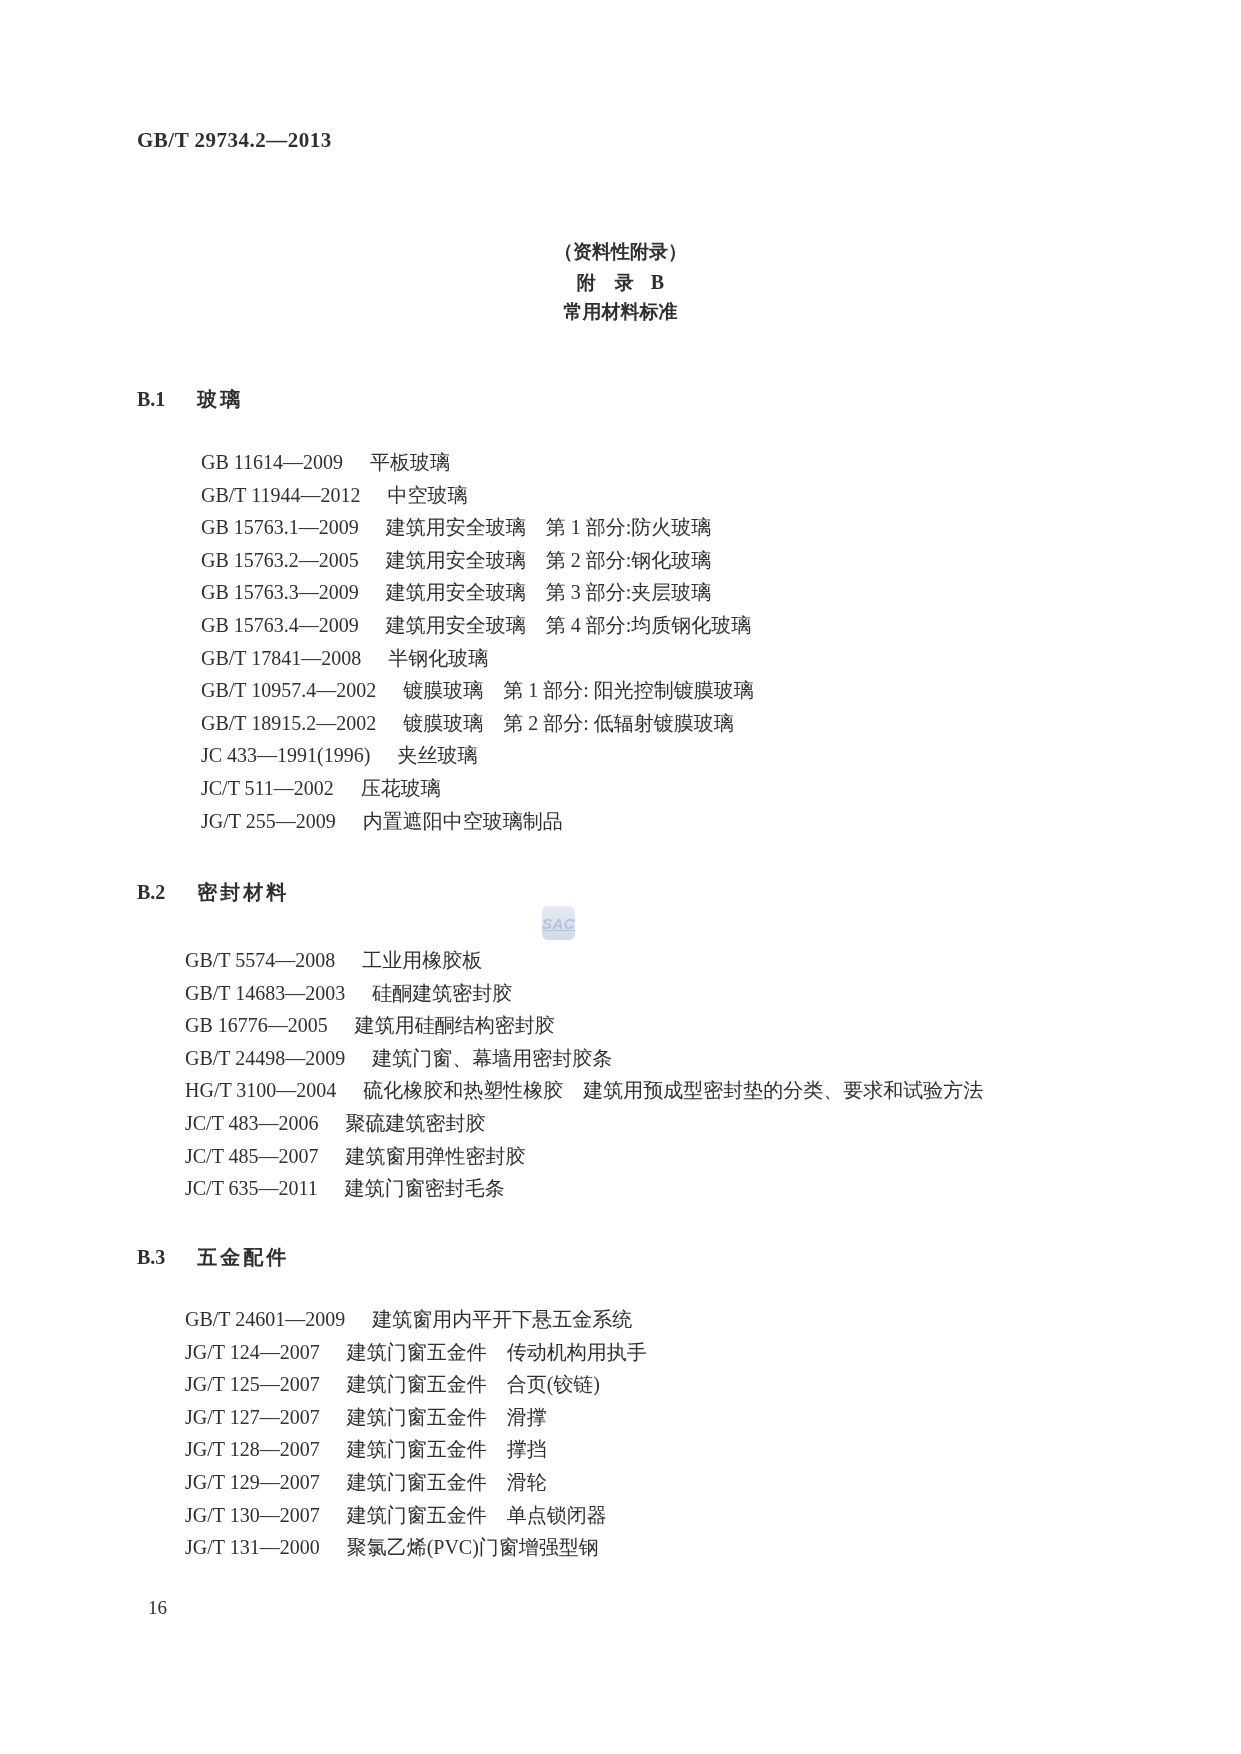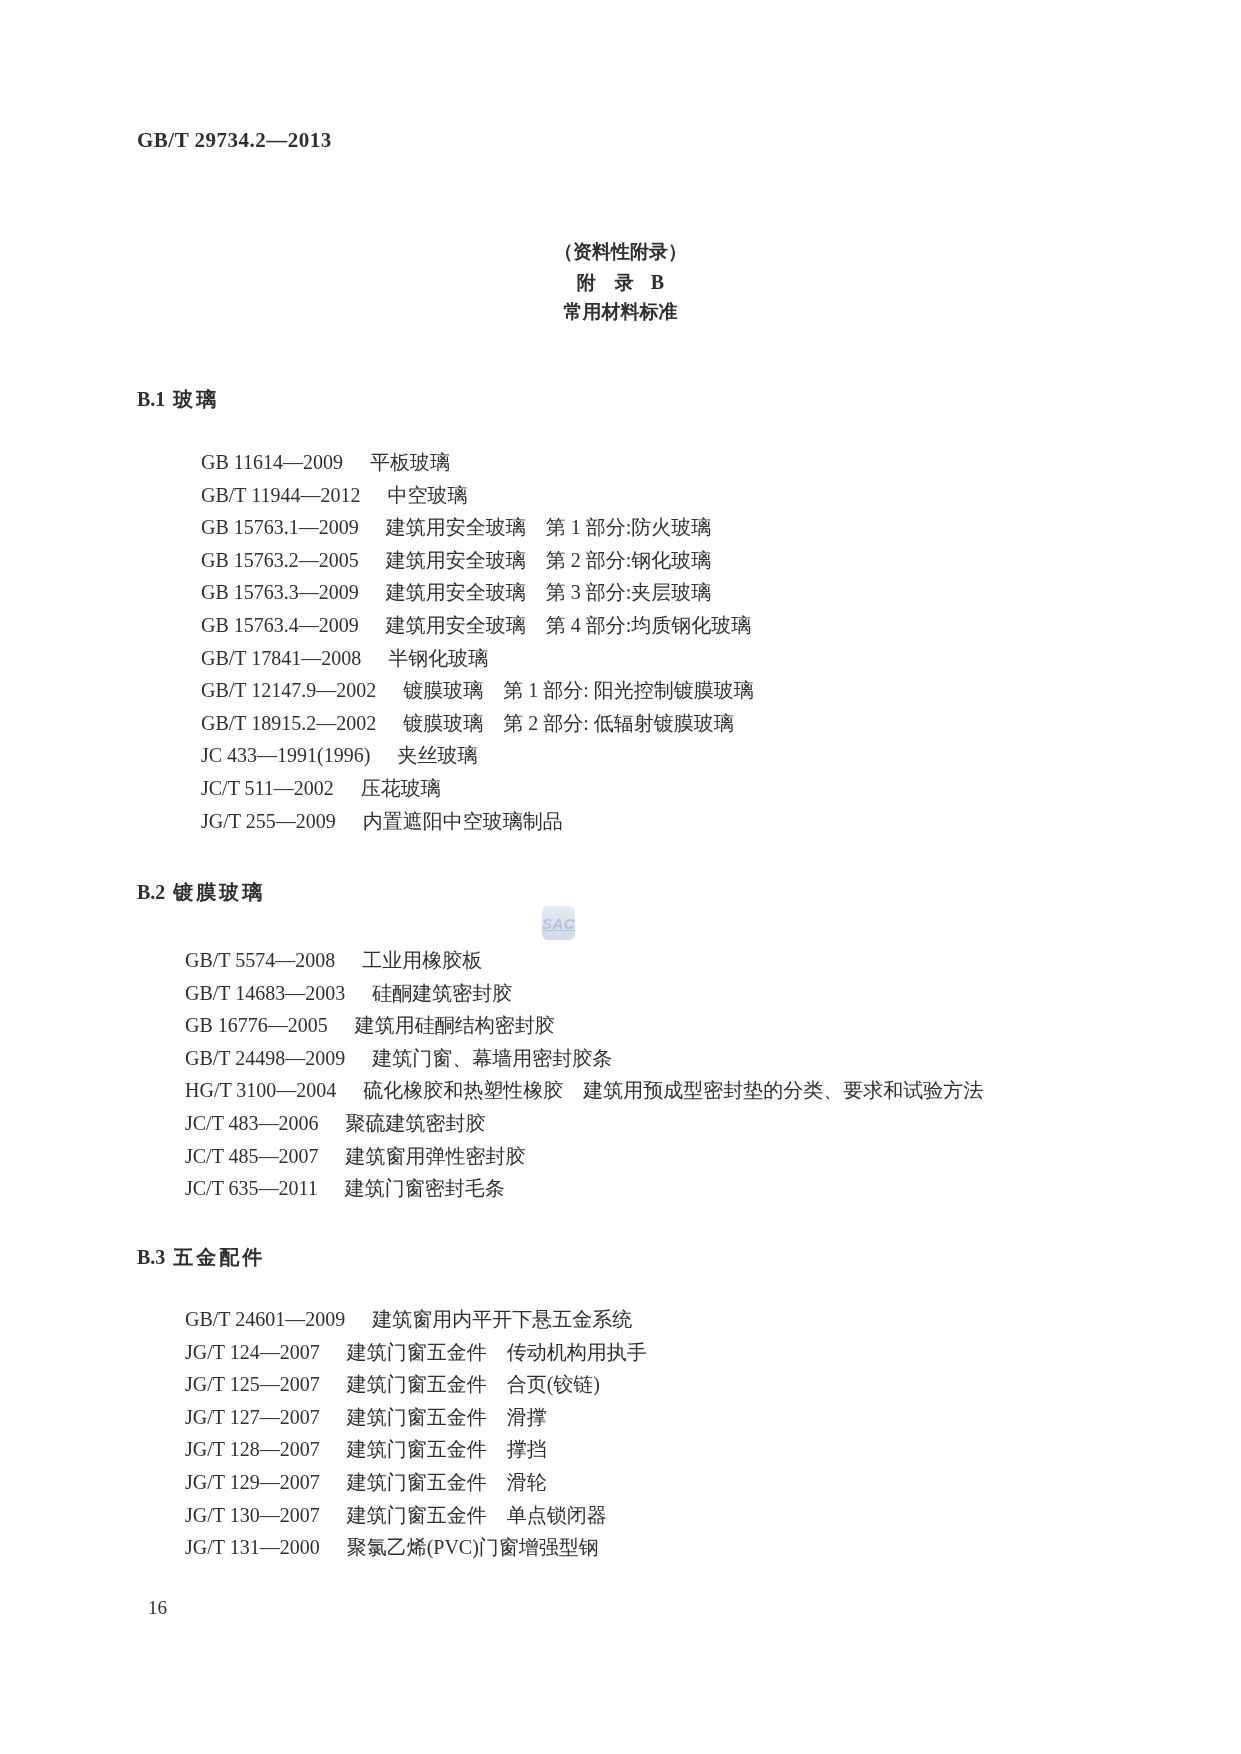--- a/index.html
+++ b/index.html
@@ -56,21 +56,21 @@
     left: 137px;
     top: 0;
     font-size: 20px;
     font-weight: bold;
     line-height: 22px;
     white-space: nowrap;
   }
   .sec-num { font-family: "Liberation Serif", "DejaVu Serif", serif; }
   .sec-label {
     font-family: Liberation Serif, serif;
-    margin-left: 8px;
+    margin-left: 32px;
     letter-spacing: 3px;
   }
 
   .sec-list {
     position: absolute;
     left: 185px;
     font-size: 20px;
     white-space: nowrap;
   }
   .std-item { height: 32.6px; line-height: 32.6px; }
@@ -130,35 +130,35 @@
   <div class="std-item"><span class="std-code">GB 15763.1—2009</span><span class="std-title">建筑用安全玻璃　第 1 部分:防火玻璃</span></div>
 
   <div class="std-item"><span class="std-code">GB 15763.2—2005</span><span class="std-title">建筑用安全玻璃　第 2 部分:钢化玻璃</span></div>
 
   <div class="std-item"><span class="std-code">GB 15763.3—2009</span><span class="std-title">建筑用安全玻璃　第 3 部分:夹层玻璃</span></div>
 
   <div class="std-item"><span class="std-code">GB 15763.4—2009</span><span class="std-title">建筑用安全玻璃　第 4 部分:均质钢化玻璃</span></div>
 
   <div class="std-item"><span class="std-code">GB/T 17841—2008</span><span class="std-title">半钢化玻璃</span></div>
 
-  <div class="std-item"><span class="std-code">GB/T 12147.9—2002</span><span class="std-title">镀膜玻璃　第 1 部分: 阳光控制镀膜玻璃</span></div>
+  <div class="std-item"><span class="std-code">GB/T 10957.4—2002</span><span class="std-title">镀膜玻璃　第 1 部分: 阳光控制镀膜玻璃</span></div>
 
   <div class="std-item"><span class="std-code">GB/T 18915.2—2002</span><span class="std-title">镀膜玻璃　第 2 部分: 低辐射镀膜玻璃</span></div>
 
   <div class="std-item"><span class="std-code">JC 433—1991(1996)</span><span class="std-title">夹丝玻璃</span></div>
 
   <div class="std-item"><span class="std-code">JC/T 511—2002</span><span class="std-title">压花玻璃</span></div>
 
   <div class="std-item"><span class="std-code">JG/T 255—2009</span><span class="std-title">内置遮阳中空玻璃制品</span></div>
 </div>
   </section>
 
   <section class="doc-section">
     <div class="sec-heading">
-      <span class="sec-num">B.2</span><span class="sec-label">镀膜玻璃</span>
+      <span class="sec-num">B.2</span><span class="sec-label">密封材料</span>
     </div>
     <div class="sec-list">
   <div class="std-item"><span class="std-code">GB/T 5574—2008</span><span class="std-title">工业用橡胶板</span></div>
 
   <div class="std-item"><span class="std-code">GB/T 14683—2003</span><span class="std-title">硅酮建筑密封胶</span></div>
 
   <div class="std-item"><span class="std-code">GB 16776—2005</span><span class="std-title">建筑用硅酮结构密封胶</span></div>
 
   <div class="std-item"><span class="std-code">GB/T 24498—2009</span><span class="std-title">建筑门窗、幕墙用密封胶条</span></div>
 

